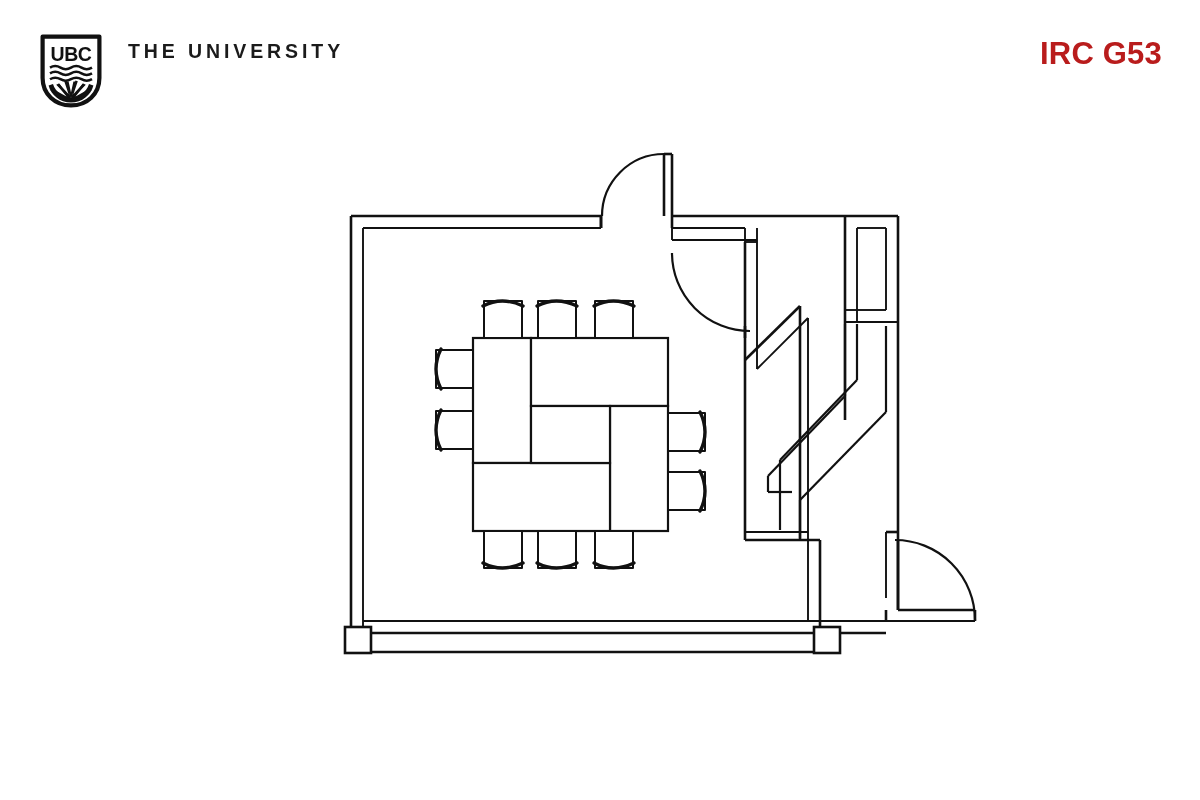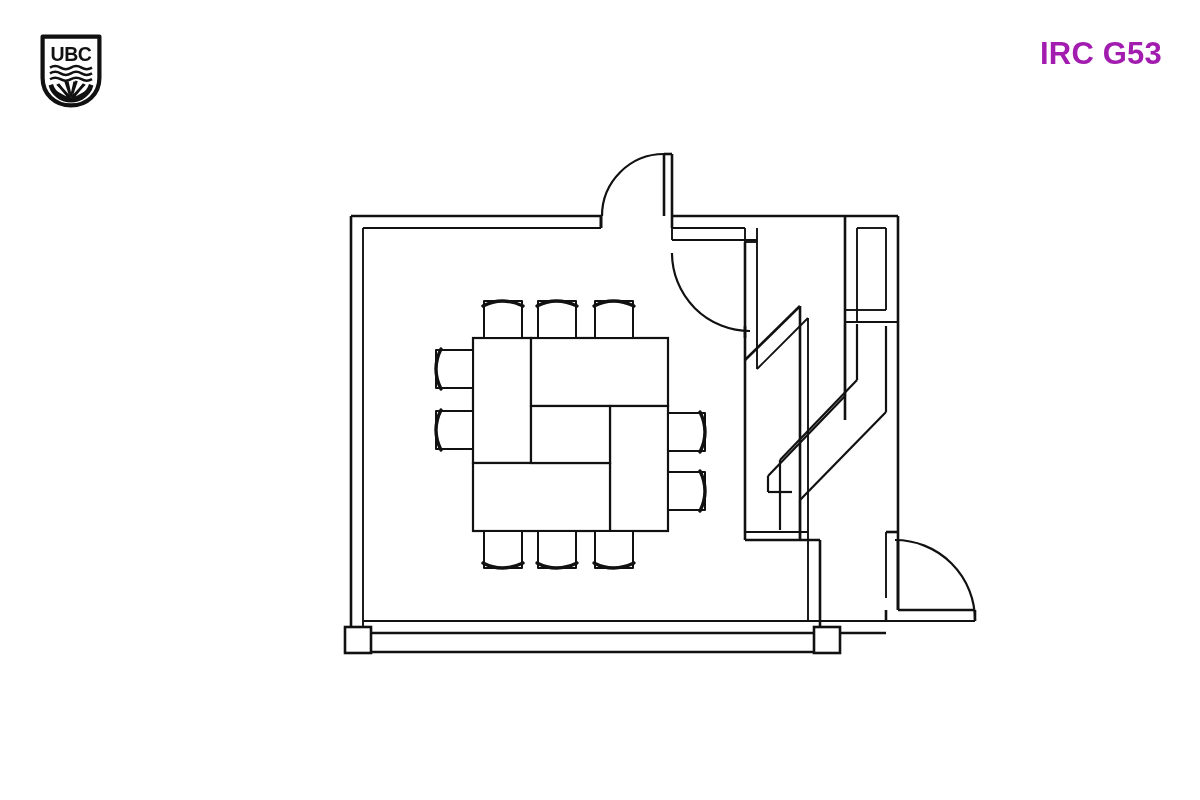--- a/index.html
+++ b/index.html
@@ -49,21 +49,21 @@
     color: #1b1b1b;
     line-height: 1;
     white-space: nowrap;
   }
   #room-label {
     position: absolute;
     right: 38px; top: 38px;
     font-family: "Liberation Sans", sans-serif;
     font-size: 31px;
     font-weight: 700;
-    color: #a21caf;
+    color: #b91c1c;
     letter-spacing: 0.2px;
     line-height: 1;
     white-space: nowrap;
   }
 
   
   #plan-wrap {
     position: absolute;
     left: 0; top: 120px;
     width: 1200px;
@@ -104,20 +104,21 @@
           <path d="M31 68.5 C20 68.5 11 61 8.6 51.5 L13 50 C15.6 58 22.6 63.6 31 63.6 C39.4 63.6 46.4 58 49 50 L53.4 51.5 C51 61 42 68.5 31 68.5 Z"></path>
           <path d="M31 66 L25.8 47.5 L28.6 47.5 L31 58.5 L33.4 47.5 L36.2 47.5 Z"></path>
           <path d="M31 66 L16.2 50.8 L18.8 49.6 L28.5 60 L24.2 47.2 L26.6 46.6 Z"></path>
           <path d="M31 66 L45.8 50.8 L43.2 49.6 L33.5 60 L37.8 47.2 L35.4 46.6 Z"></path>
           <path d="M31 66 L10.4 56.6 L12 54.4 L26.5 62.4 L17.5 51.2 L19.4 49.6 Z"></path>
           <path d="M31 66 L51.6 56.6 L50 54.4 L35.5 62.4 L44.5 51.2 L42.6 49.6 Z"></path>
         </g>
       </svg>
 
       <div id="wordmark">
+        <div class="wm-line">THE UNIVERSITY</div>
       </div>
     </div>
 
     <div id="room-label">IRC G53</div>
   </div>
 
   <div id="plan-wrap">
     <svg id="floorplan" viewBox="0 0 1200 680">
 
       <g>

